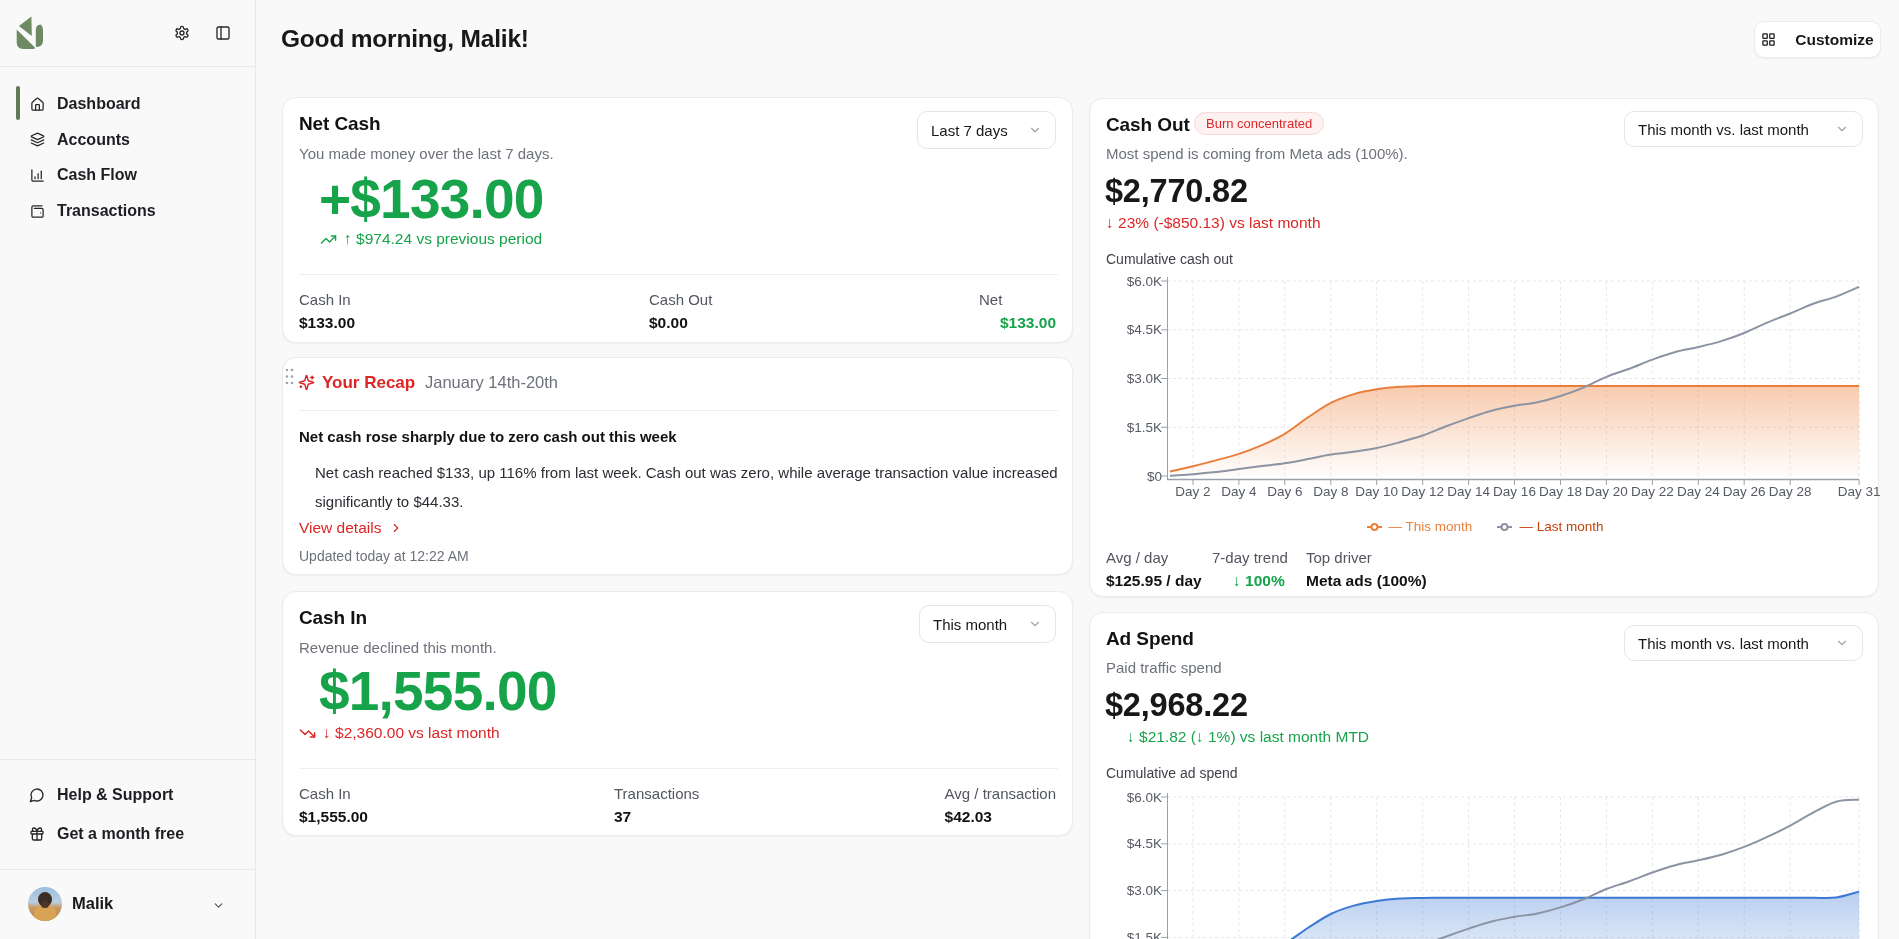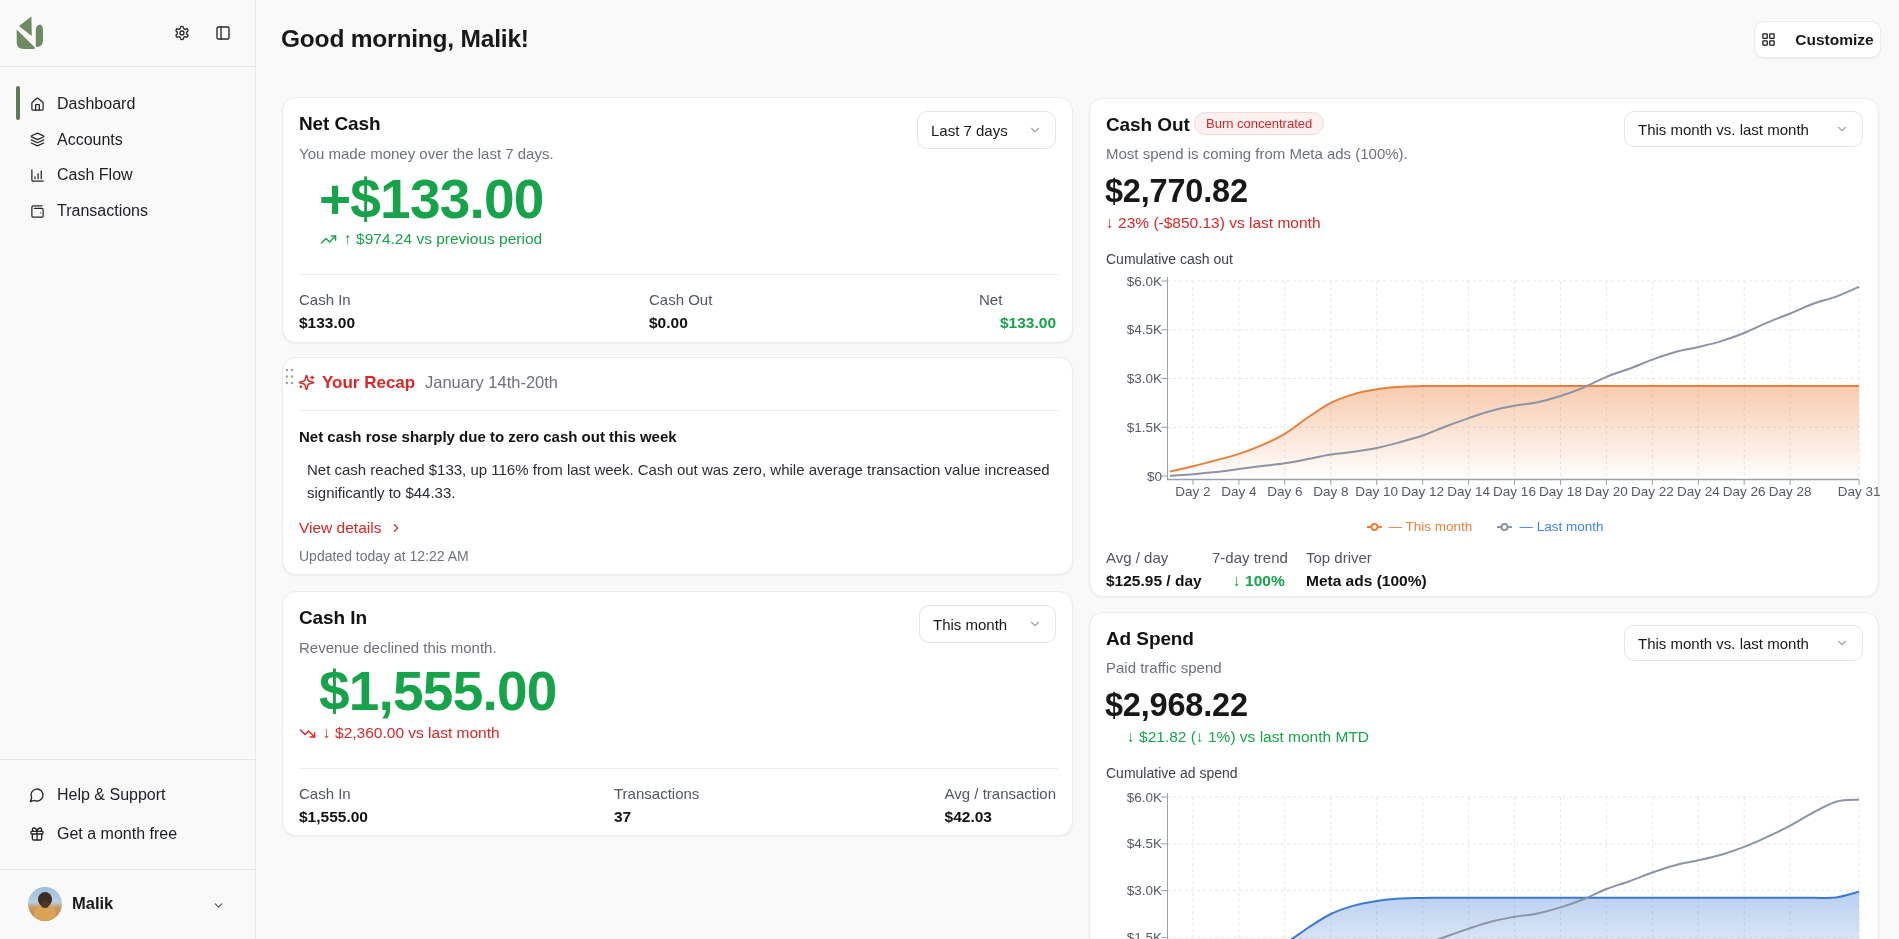--- a/index.html
+++ b/index.html
@@ -6,32 +6,32 @@
   * { margin:0; padding:0; box-sizing:border-box; }
   html,body { width:1899px; height:939px; overflow:hidden; background:#f9f9fa;
     font-family:"Liberation Sans", sans-serif; color:#18181b;
     -webkit-font-smoothing:antialiased; }
   .abs { position:absolute; }
   #stage { position:relative; width:1899px; height:939px; }
   
   #sidebar { position:absolute; left:0; top:0; width:256px; height:939px;
     background:#f9f9fa; border-right:1px solid #e7e8ea; }
   .sdiv { position:absolute; left:0; width:256px; height:1px; background:#e7e8ea; }
-  .navtext { font-size:16px; font-weight:400; color:#1c1e22; }
+  .navtext { font-size:16px; font-weight:700; color:#1c1e22; }
   .icn { color:#27272a; }
   
   .card { position:absolute; background:#ffffff; border:1px solid #ececee;
     border-radius:14px; box-shadow:0 1px 2px rgba(16,24,40,.05); }
   .ctitle { font-size:19px; font-weight:700; color:#101214; letter-spacing:-0.1px; }
   .csub { font-size:15px; color:#6d717a;text-align:right; }
   .bignum { font-size:55px; font-weight:700; letter-spacing:-0.8px; line-height:1; }
   .green { color:#17a34a;margin-left:21px; }
   .red { color:#dc2626; }
   .orange { color:#ea7f3b; }
-  .grayt { color:#3b82f6; }
+  .grayt { color:#c2410c; }
   .delta { font-size:15.5px; display:flex; align-items:center; gap:7px; }
   .hdiv { position:absolute; height:1px; background:#eceef0; }
   .slabel { font-size:15px; color:#52565e; }
   .sval { font-size:15.5px; font-weight:700; color:#101214; } .sval.green { color:#17a34a; }
   .dropdown { position:absolute; display:flex; align-items:center; justify-content:space-between;
     background:#fff; border:1px solid #e4e5e8; border-radius:10px;
     padding:1px 13px; font-size:15px; color:#18181b; }
   .pill { display:inline-block; background:#fef1f1; border:1px solid #f8d7d7;
     color:#dc2626; font-size:13px; border-radius:999px; padding:3px 11px; }
   .bstat { position:absolute; }
@@ -164,21 +164,21 @@
     <path d="M9.937 15.5A2 2 0 0 0 8.5 14.063l-6.135-1.582a.5.5 0 0 1 0-.962L8.5 9.936A2 2 0 0 0 9.937 8.5l1.582-6.135a.5.5 0 0 1 .963 0L14.063 8.5A2 2 0 0 0 15.5 9.937l6.135 1.581a.5.5 0 0 1 0 .964L15.5 14.063a2 2 0 0 0-1.437 1.437l-1.582 6.135a.5.5 0 0 1-.963 0z"></path>
     <path d="M20 3v4"></path>
         <path d="M22 5h-4"></path>
         <path d="M4 17v2"></path>
         <path d="M5 18H3"></path>
   </svg>
   <div class="abs" style="left:39px;top:15px;font-size:17px;font-weight:700;color:#dc2626">Your Recap</div>
   <div class="abs" style="left:142px;top:15px;font-size:16.5px;color:#6d717a">January 14th-20th</div>
   <div class="hdiv" style="left:16px;top:52px;width:759px"></div>
   <div class="abs" style="left:16px;top:70px;font-size:15px;font-weight:700;color:#101214">Net cash rose sharply due to zero cash out this week</div>
-  <div class="abs" style="left:24px;top:100px;font-size:15px;color:#2a2d33;line-height:23px;white-space:nowrap">Net cash reached $133, up 116% from last week. Cash out was zero, while average transaction value increased<br>significantly to $44.33.</div>
+  <div class="abs" style="left:32px;top:100px;font-size:15px;color:#2a2d33;line-height:29px;white-space:nowrap">Net cash reached $133, up 116% from last week. Cash out was zero, while average transaction value increased<br>significantly to $44.33.</div>
   <div class="abs" style="left:16px;top:161px;font-size:15.5px;color:#dc2626;display:flex;align-items:center;gap:8px">View details
     <svg width="14" height="14" viewBox="0 0 24 24" fill="none" stroke="#dc2626" stroke-width="2" stroke-linecap="round" stroke-linejoin="round">
           <path d="m9 18 6-6-6-6"></path>
         </svg>
   </div>
   <div class="abs" style="left:16px;top:190px;font-size:14px;color:#6d717a">Updated today at 12:22 AM</div>
 </div>
 
 <div class="card" style="left:282px;top:591px;width:791px;height:245px">
   <div class="abs ctitle" style="left:16px;top:15px">Cash In</div>

